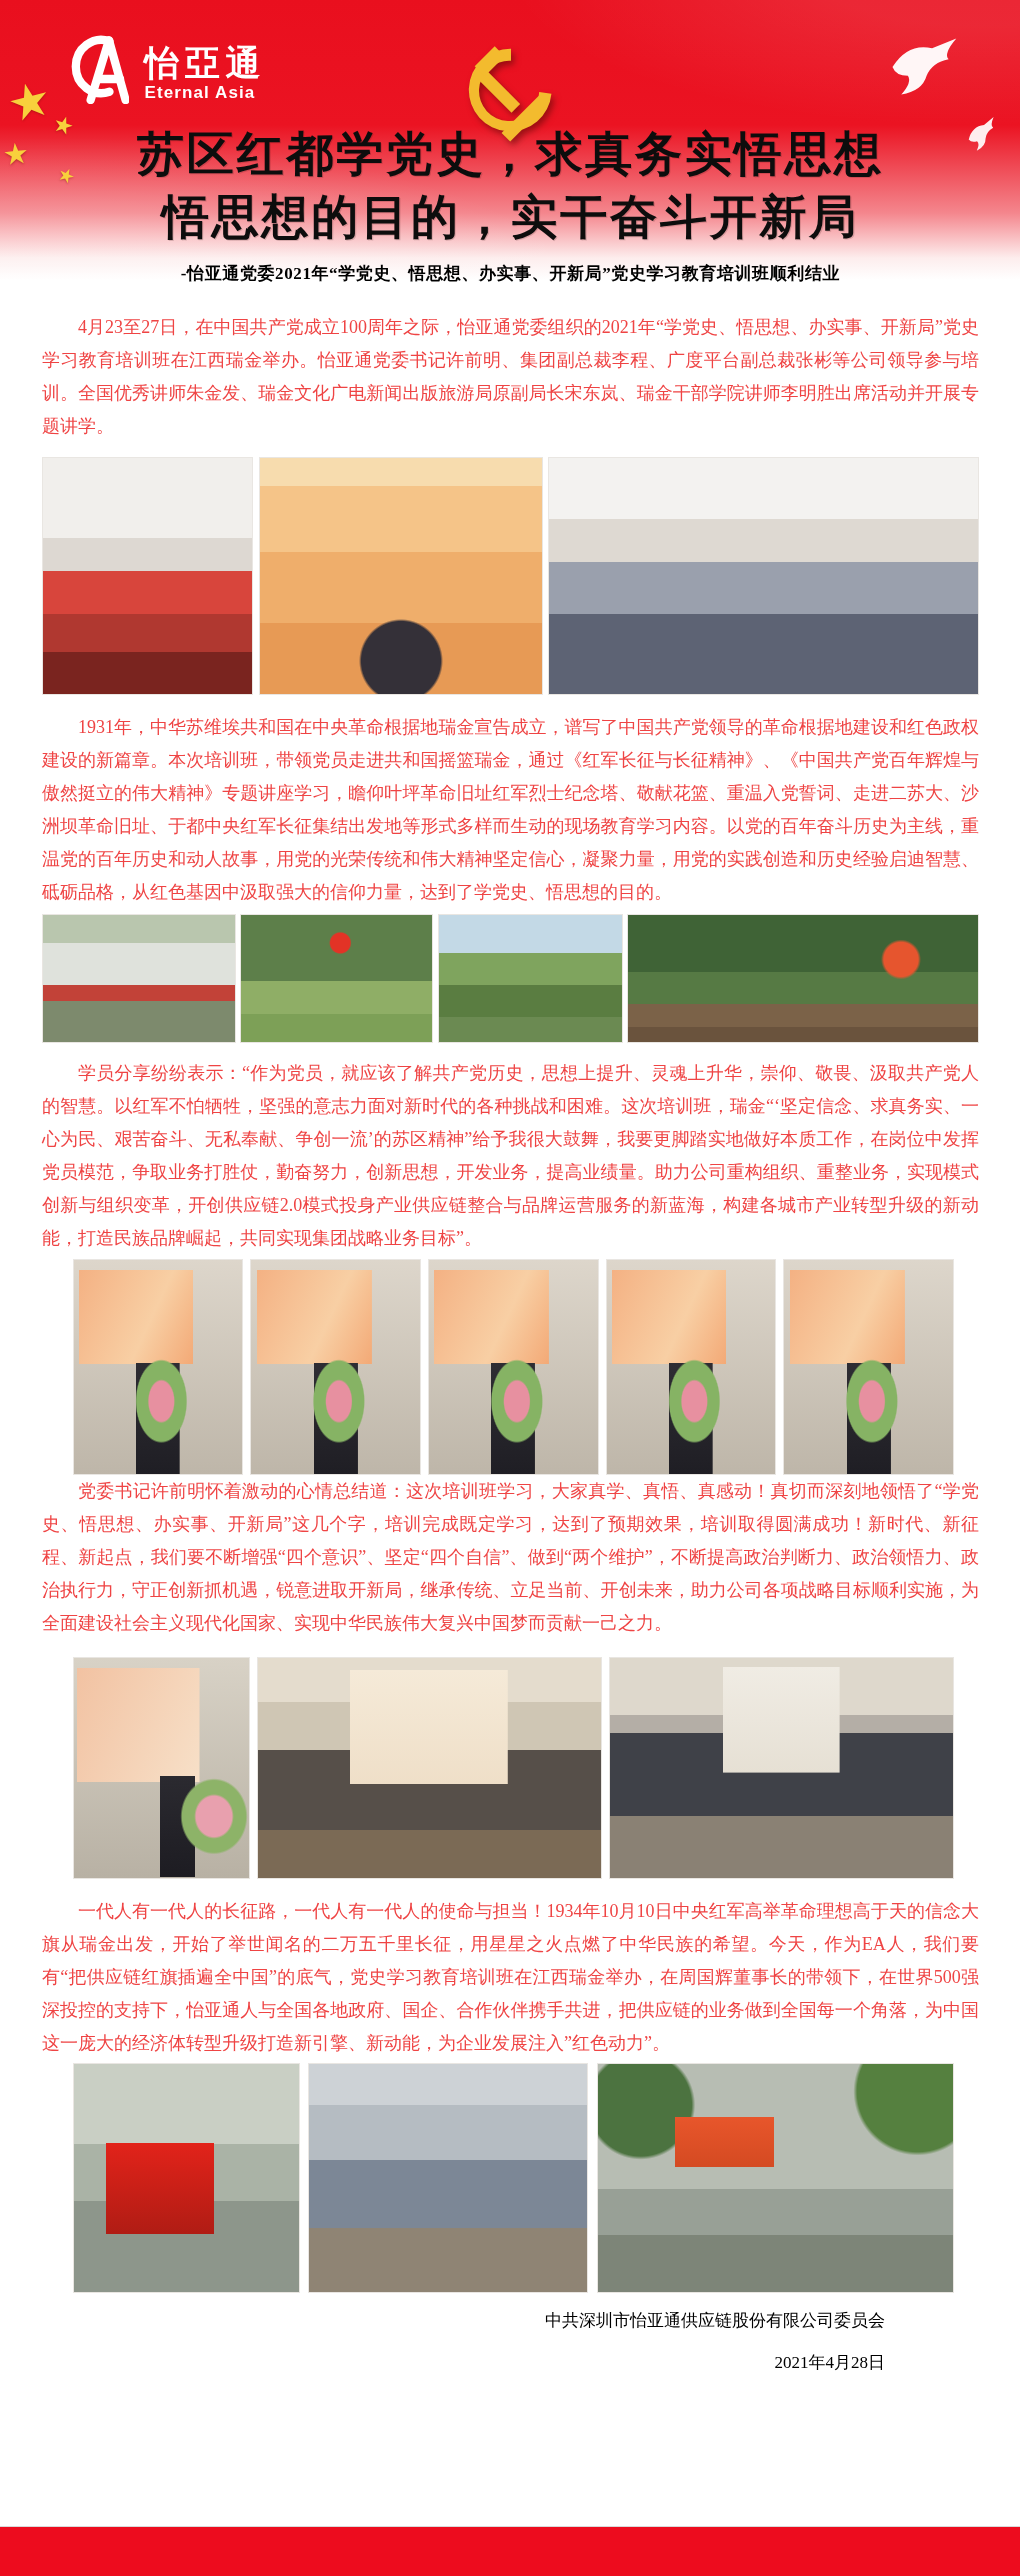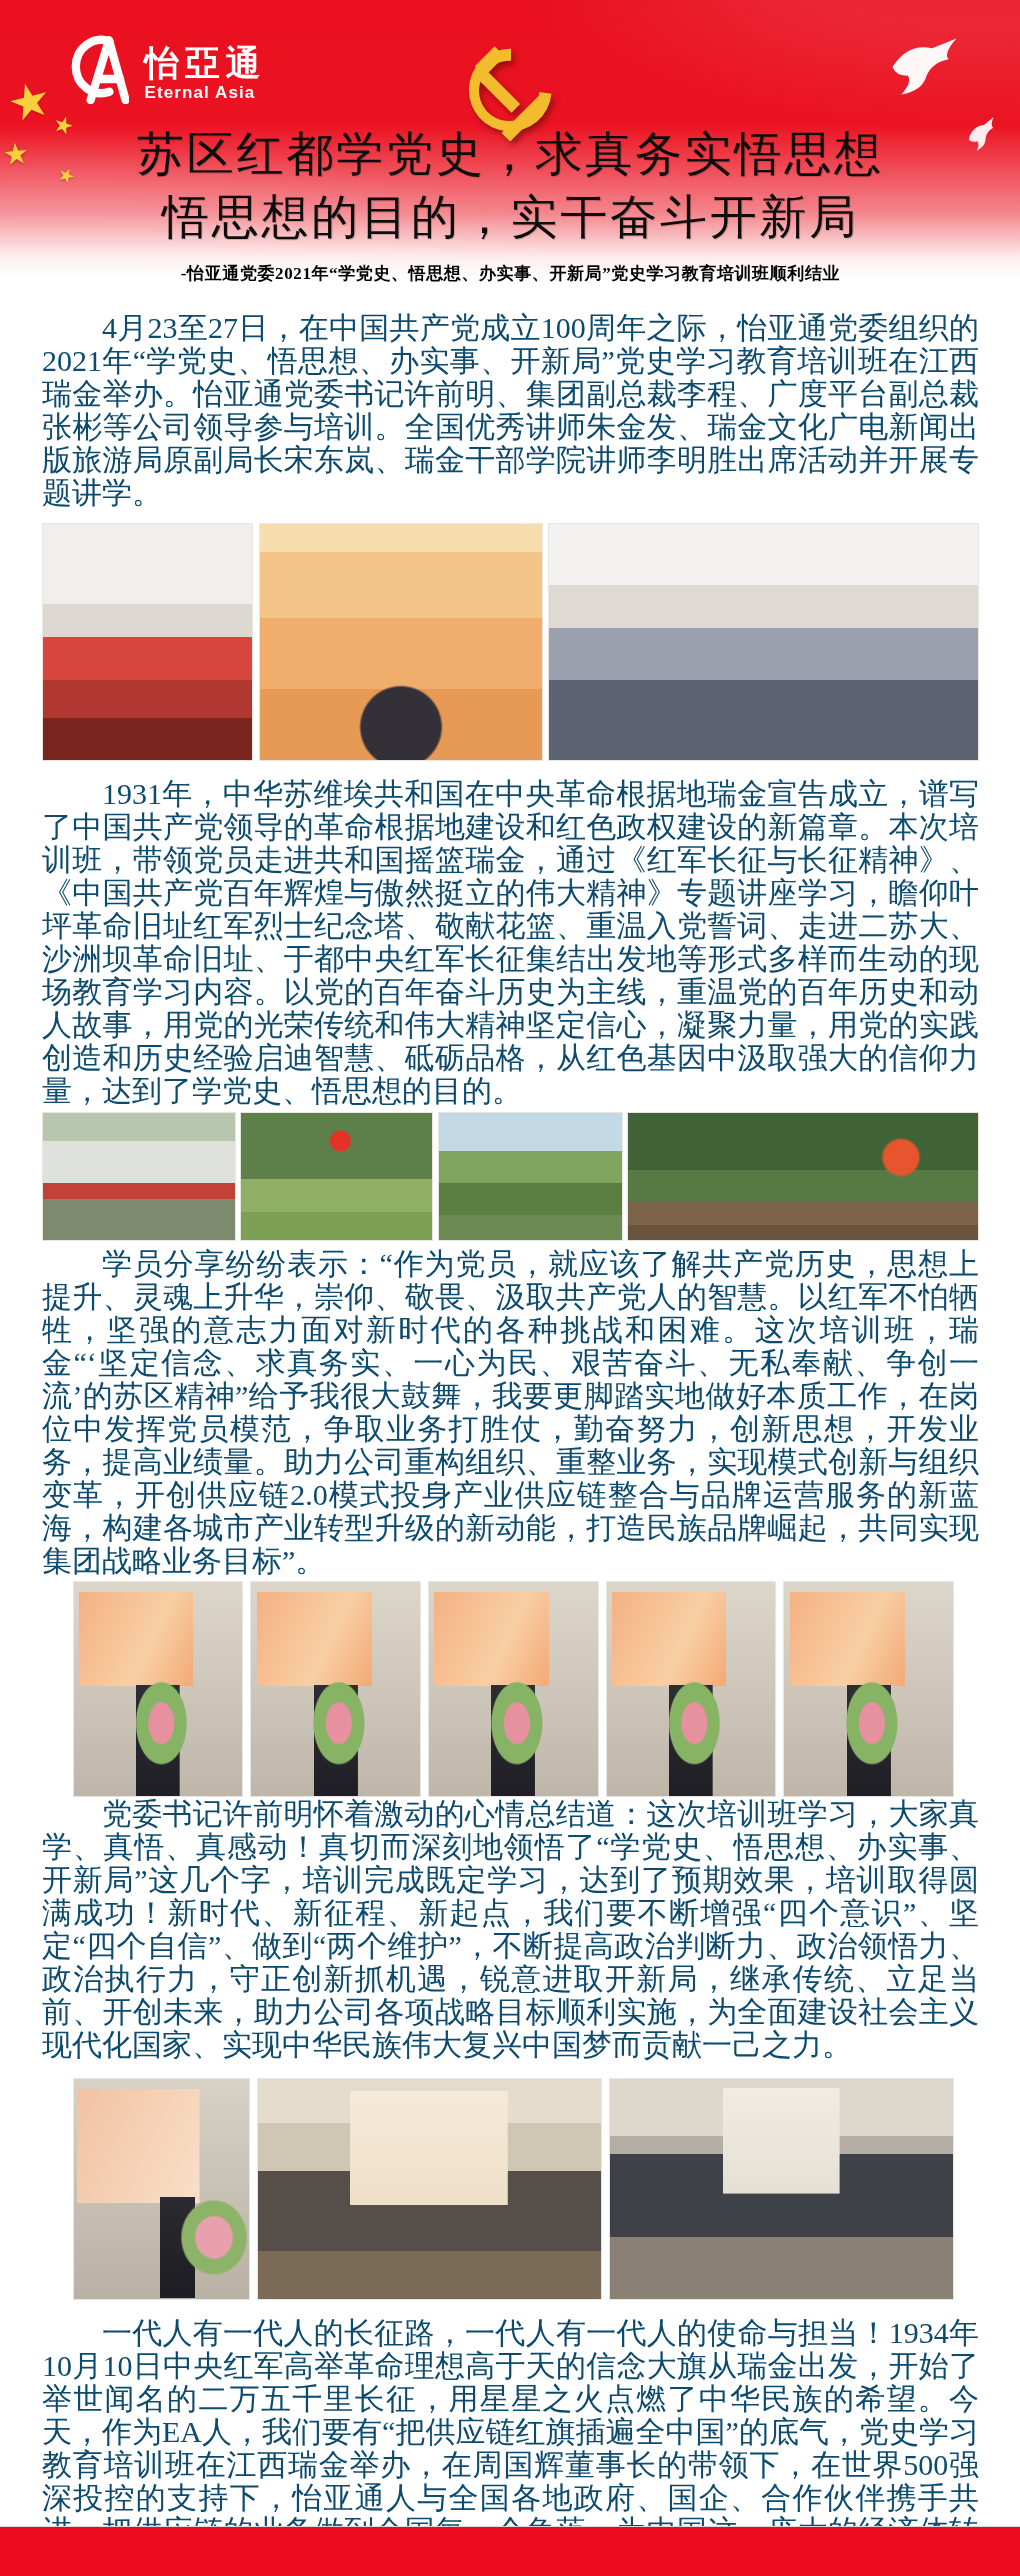--- a/index.html
+++ b/index.html
@@ -16,30 +16,30 @@
   .logo-mark{display:block;}
   .logo-text{margin-left:15.5px;color:#fff;font-family:"Liberation Sans","DejaVu Sans",sans-serif;}
   .logo-cn{font-size:35px;font-weight:700;letter-spacing:5.5px;line-height:39px;}
   .logo-en{font-size:17px;font-weight:700;letter-spacing:1.1px;line-height:22px;}
   .star{position:absolute;color:#f8d03c;text-shadow:0 1.1px 2.2px rgba(120,20,10,.45);line-height:1;}
   .emblem{position:absolute;left:50%;top:43px;transform:translateX(-52%);filter:drop-shadow(3.3px 4.4px 3.3px rgba(90,10,5,.55));}
   .dove-big{position:absolute;right:58px;top:34px;}
   .dove-small{position:absolute;right:25px;top:114px;transform:rotate(-18deg) scale(.48);transform-origin:top right;}
 
   .titles{position:relative;text-align:center;}
-  .title-line{padding-top:0;margin:0;color:#0d0d0d;font-weight:400;font-size:47px;line-height:51px;letter-spacing:2.8px;
+  .title-line{padding-top:0;margin:0;color:#0d0d0d;font-weight:700;font-size:47px;line-height:51px;letter-spacing:2.8px;
     font-family:"Liberation Serif","DejaVu Serif",serif;text-shadow:1.1px 1.1px 0 rgba(60,20,20,.18);}
   .title-line.first{padding-top:129px;}
   .title-line.second{margin-top:12.2px;}
   .subtitle{margin-top:16.6px;color:#000;font-weight:700;font-size:17px;line-height:28px;letter-spacing:0.6px;text-align:center;}
 
   
   .main{padding:0 42px;}
-  .para{margin:0;font-size:30px;line-height:33px;color:#0c4a6e;text-align:justify;text-indent:2em;letter-spacing:0;}
-  .mt30{margin-top:16.6px}.mt20{margin-top:0}.mt18{margin-top:6px}
+  .para{margin:0;font-size:18px;line-height:33px;color:#ef4444;text-align:justify;text-indent:2em;letter-spacing:0;}
+  .mt30{margin-top:16.6px}.mt20{margin-top:0}.mt18{margin-top:14px}
 
   .prow{display:flex;}
   .prow .p{height:100%;flex-shrink:0;box-sizing:border-box;border:0.6px solid #e9e6e2;}
   .row1{height:238px;margin-top:14px;gap:5.5px;}
   .row1 .pa{width:211px}.row1 .pb{width:284px}.row1 .pc{flex:1;flex-shrink:1;}
   .row2{height:129px;margin-top:4.4px;gap:4.4px;}
   .row2 .pa{width:194px}.row2 .pb{width:193px}.row2 .pc{width:185px}.row2 .pd{flex:1;flex-shrink:1;}
   .row3{height:216px;margin-top:4.4px;margin-left:30.5px;margin-right:25px;gap:7.2px;}
   .row3 .p{flex:1;flex-shrink:1;}
   .row4{height:222px;margin-top:16.6px;margin-left:30.5px;margin-right:25px;gap:7.2px;}

